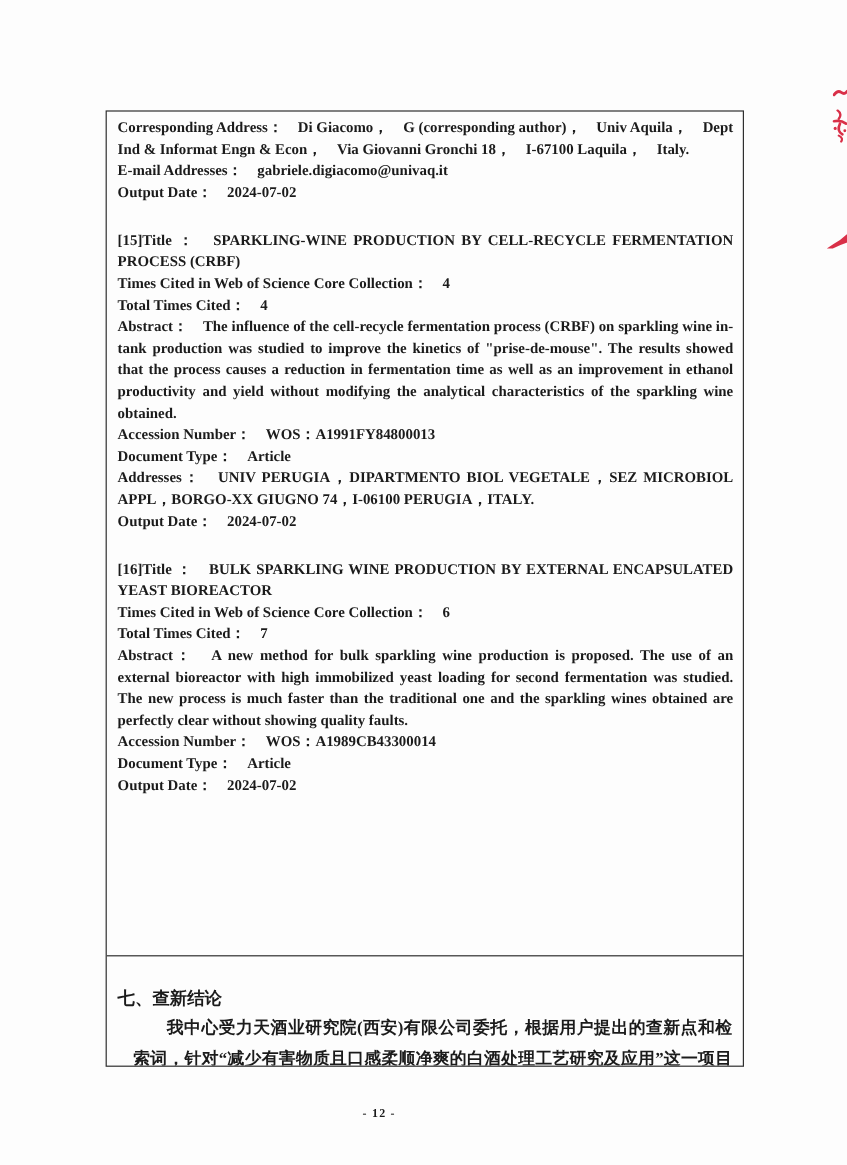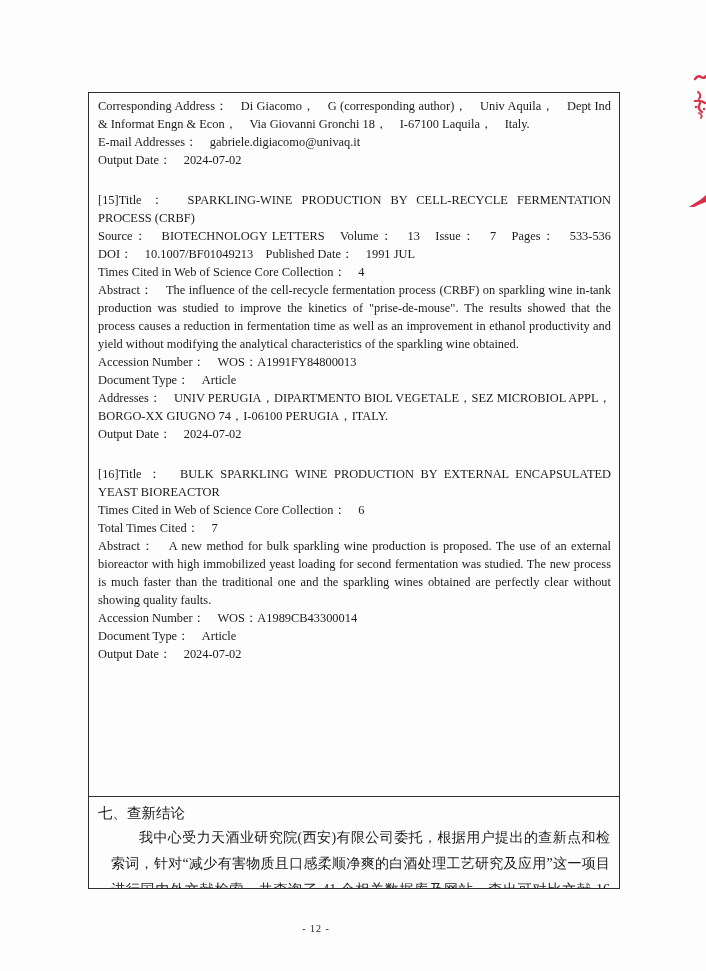--- a/index.html
+++ b/index.html
@@ -6,20 +6,21 @@
   html, body { background: #e9e9e9; }
   .page {
     position: relative;
     width: 706px;
     height: 971px;
     margin: 0 auto;
     background: #fdfdfd;
     overflow: hidden;
     font-family: "Liberation Serif", "DejaVu Serif", serif;
     color: #1b1b1b;
+    font-weight: bold;
   }
   .doc-table {
     position: absolute;
     left: 88px;
     top: 92px;
     width: 532px;
     border: 1px solid #2f2f2f;
   }
   .cell { background: transparent; }
   .cell-citations {
@@ -36,20 +37,21 @@
   .rec-gap { margin-top: 22px; }
   .cell-conclusion {
     height: 91px;
     padding-top: 5px;
     overflow: hidden;
   }
   .conclusion-heading {
     font-size: 14.5px;
     line-height: 22px;
     padding-left: 9px;
+    margin-top: 20px;
   }
   .conclusion-paragraph {
     font-size: 14px;
     line-height: 26px;
     margin: 1px 9px 0 22px;
     text-indent: 28px;
     text-align: justify;
   }
   .page-number {
     position: absolute;
@@ -73,22 +75,22 @@
     <div class="cell cell-citations">
 
       <div>
         <p>Corresponding Address：　Di Giacomo，　G (corresponding author)，　Univ Aquila，　Dept Ind &amp; Informat Engn &amp; Econ，　Via Giovanni Gronchi 18，　I-67100 Laquila，　Italy.</p>
         <p>E-mail Addresses：　gabriele.digiacomo@univaq.it</p>
         <p>Output Date：　2024-07-02</p>
       </div>
 
       <div class="rec-gap">
         <p>[15]Title ：　SPARKLING-WINE PRODUCTION BY CELL-RECYCLE FERMENTATION PROCESS (CRBF)</p>
-        <p>Source：　BIOTECHNOLOGY LETTERS　Volume：　13　Issue：　7　Pages：　533-536　DOI：　10.1007/BF01049213　Published Date：　1991 JUL</p>
         <p>Times Cited in Web of Science Core Collection：　4</p>
+        <p>Total Times Cited：　4</p>
         <p>Abstract：　The influence of the cell-recycle fermentation process (CRBF) on sparkling wine in-tank production was studied to improve the kinetics of "prise-de-mouse". The results showed that the process causes a reduction in fermentation time as well as an improvement in ethanol productivity and yield without modifying the analytical characteristics of the sparkling wine obtained.</p>
         <p>Accession Number：　WOS：A1991FY84800013</p>
         <p>Document Type：　Article</p>
         <p>Addresses：　UNIV PERUGIA，DIPARTMENTO BIOL VEGETALE，SEZ MICROBIOL APPL，BORGO-XX GIUGNO 74，I-06100 PERUGIA，ITALY.</p>
         <p>Output Date：　2024-07-02</p>
       </div>
 
       <div class="rec-gap">
         <p>[16]Title ：　BULK SPARKLING WINE PRODUCTION BY EXTERNAL ENCAPSULATED YEAST BIOREACTOR</p>
         <p>Times Cited in Web of Science Core Collection：　6</p>

